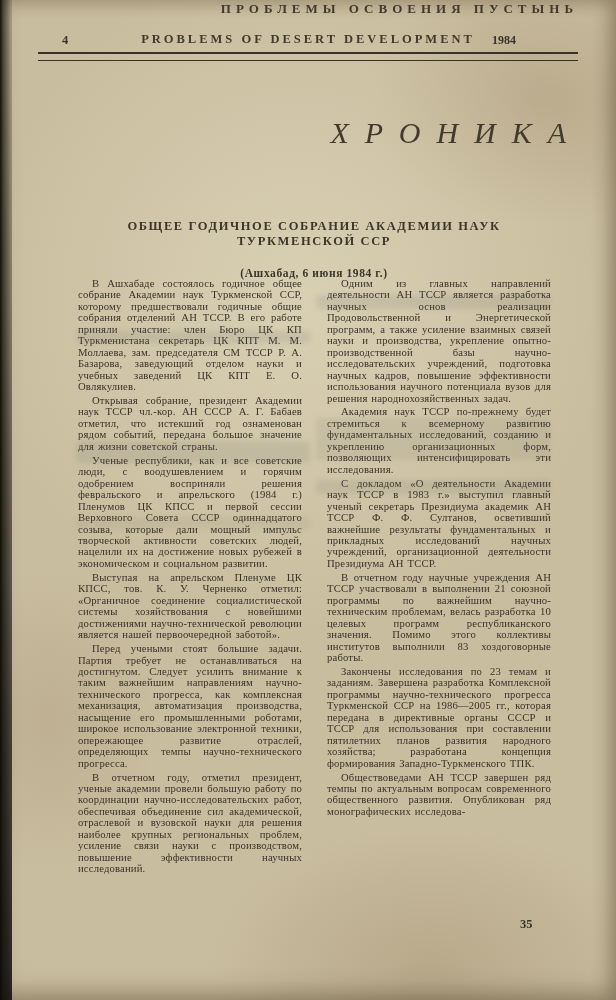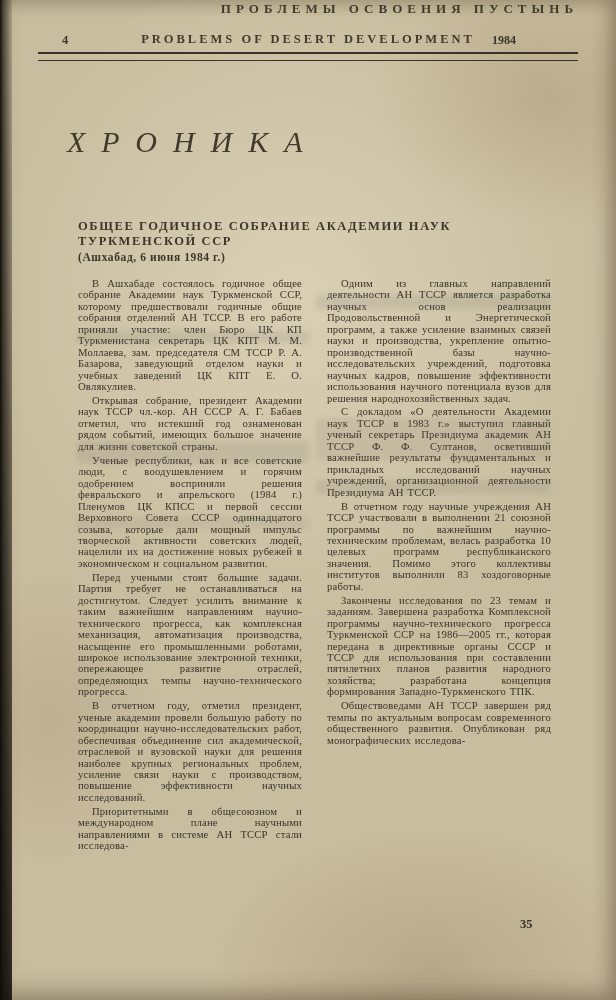--- a/index.html
+++ b/index.html
@@ -39,27 +39,27 @@
     position:absolute;left:0;right:0;text-align:center;
     font-weight:bold;font-size:12.5px;letter-spacing:3px;color:#413a2c;
   }
   .year{position:absolute;right:62px;top:1px;font-weight:bold;font-size:12px;}
   .double-rule{
     position:absolute;top:52px;left:38px;width:540px;height:6px;
     border-top:2.5px solid #38322a;border-bottom:1.5px solid #38322a;
   }
   
   .chronicle{
-    position:absolute;top:112px;left:38px;width:540px;margin:13px;
-    text-align:left;font-style:italic;font-weight:normal;
+    position:absolute;top:112px;left:38px;width:540px;margin:4px;
+    text-align:right;font-style:italic;font-weight:normal;
     font-size:30px;letter-spacing:16px;text-indent:16px;color:#423b2d;
   }
-  .article-head{position:absolute;top:219px;left:78px;width:472px;}
+  .article-head{position:absolute;top:219px;left:78px;width:472px;text-align:center;}
   .a-title{font-weight:bold;font-size:12.5px;letter-spacing:1.6px;line-height:15px;color:#3d362a;}
-  .a-date{font-weight:bold;font-size:11.5px;letter-spacing:0.6px;margin-top:2px;color:#3d362a;}
+  .a-date{font-weight:bold;font-size:11.5px;letter-spacing:0.6px;margin-top:18px;color:#3d362a;}
   
   .columns{
     position:absolute;left:78px;top:278px;width:473px;
     display:flex;gap:25px;
   }
   .col{flex:1 1 0;min-width:0;}
   .col p{
     margin:0 0 2.5px 0;
     font-size:10.7px;line-height:11.45px;
     text-align:justify;
@@ -102,28 +102,29 @@
 
   <div class="article-head">
     <div class="a-title">ОБЩЕЕ ГОДИЧНОЕ СОБРАНИЕ АКАДЕМИИ НАУК</div>
     <div class="a-title">ТУРКМЕНСКОЙ ССР</div>
     <div class="a-date">(Ашхабад, 6 июня 1984 г.)</div>
   </div>
 
   <main class="columns">
     <section class="col">
       <p>В Ашхабаде состоялось годичное общее собрание Академии наук Туркменской ССР, которому предшествовали годичные общие собрания отделений АН ТССР. В его работе приняли участие: член Бюро ЦК КП Туркменистана секретарь ЦК КПТ М. М. Моллаева, зам. председателя СМ ТССР Р. А. Базарова, заведующий отделом науки и учебных заведений ЦК КПТ Е. О. Овлякулиев.</p>
-      <p>Открывая собрание, президент Академии наук ТССР чл.-кор. АН СССР А. Г. Бабаев отметил, что истекший год ознаменован рядом событий, имеющих большое значение для жизни советской страны.</p>
+      <p>Открывая собрание, президент Академии наук ТССР чл.-кор. АН СССР А. Г. Бабаев отметил, что истекший год ознаменован рядом событий, передана большое значение для жизни советской страны.</p>
       <p>Ученые республики, как и все советские люди, с воодушевлением и горячим одобрением восприняли решения февральского и апрельского (1984 г.) Пленумов ЦК КПСС и первой сессии Верховного Совета СССР одиннадцатого созыва, которые дали мощный импульс творческой активности советских людей, нацелили их на достижение новых рубежей в экономическом и социальном развитии.</p>
+      <p>Выступая на апрельском Пленуме ЦК КПСС, тов. К. У. Черненко отметил: «Органичное соединение социалистической системы хозяйствования с новейшими достижениями научно-технической революции является нашей первоочередной заботой».</p>
       <p>Перед учеными стоят большие задачи. Партия требует не останавливаться на достигнутом. Следует усилить внимание к таким важнейшим направлениям научно-технического прогресса, как комплексная механизация, автоматизация производства, насыщение его промышленными роботами, широкое использование электронной техники, опережающее развитие отраслей, определяющих темпы научно-технического прогресса.</p>
       <p>В отчетном году, отметил президент, ученые академии провели большую работу по координации научно-исследовательских работ, обеспечивая объединение сил академической, отраслевой и вузовской науки для решения наиболее крупных региональных проблем, усиление связи науки с производством, повышение эффективности научных исследований.</p>
-      <p>Приоритетными в общесоюзном и международном плане научными направлениями в системе АН ТССР стали исследова-</p>
     </section>
     <section class="col">
       <p>Одним из главных направлений деятельности АН ТССР является разработка научных основ реализации Продовольственной и Энергетической программ, а также усиление взаимных связей науки и производства, укрепление опытно-производственной базы научно-исследовательских учреждений, подготовка научных кадров, повышение эффективности использования научного потенциала вузов для решения народнохозяйственных задач.</p>
+      <p>Академия наук ТССР по-прежнему будет стремиться к всемерному развитию фундаментальных исследований, созданию и укреплению организационных форм, позволяющих интенсифицировать эти исследования.</p>
       <p>С докладом «О деятельности Академии наук ТССР в 1983 г.» выступил главный ученый секретарь Президиума академик АН ТССР Ф. Ф. Султанов, осветивший важнейшие результаты фундаментальных и прикладных исследований научных учреждений, организационной деятельности Президиума АН ТССР.</p>
       <p>В отчетном году научные учреждения АН ТССР участвовали в выполнении 21 союзной программы по важнейшим научно-техническим проблемам, велась разработка 10 целевых программ республиканского значения. Помимо этого коллективы институтов выполнили 83 хоздоговорные работы.</p>
       <p>Закончены исследования по 23 темам и заданиям. Завершена разработка Комплексной программы научно-технического прогресса Туркменской ССР на 1986—2005 гг., которая передана в директивные органы СССР и ТССР для использования при составлении пятилетних планов развития народного хозяйства; разработана концепция формирования Западно-Туркменского ТПК.</p>
       <p>Обществоведами АН ТССР завершен ряд темпы по актуальным вопросам современного общественного развития. Опубликован ряд монографических исследова-</p>
     </section>
   </main>
 
   <div class="pageno">35</div>
 
   <div class="smudge s1"></div>

